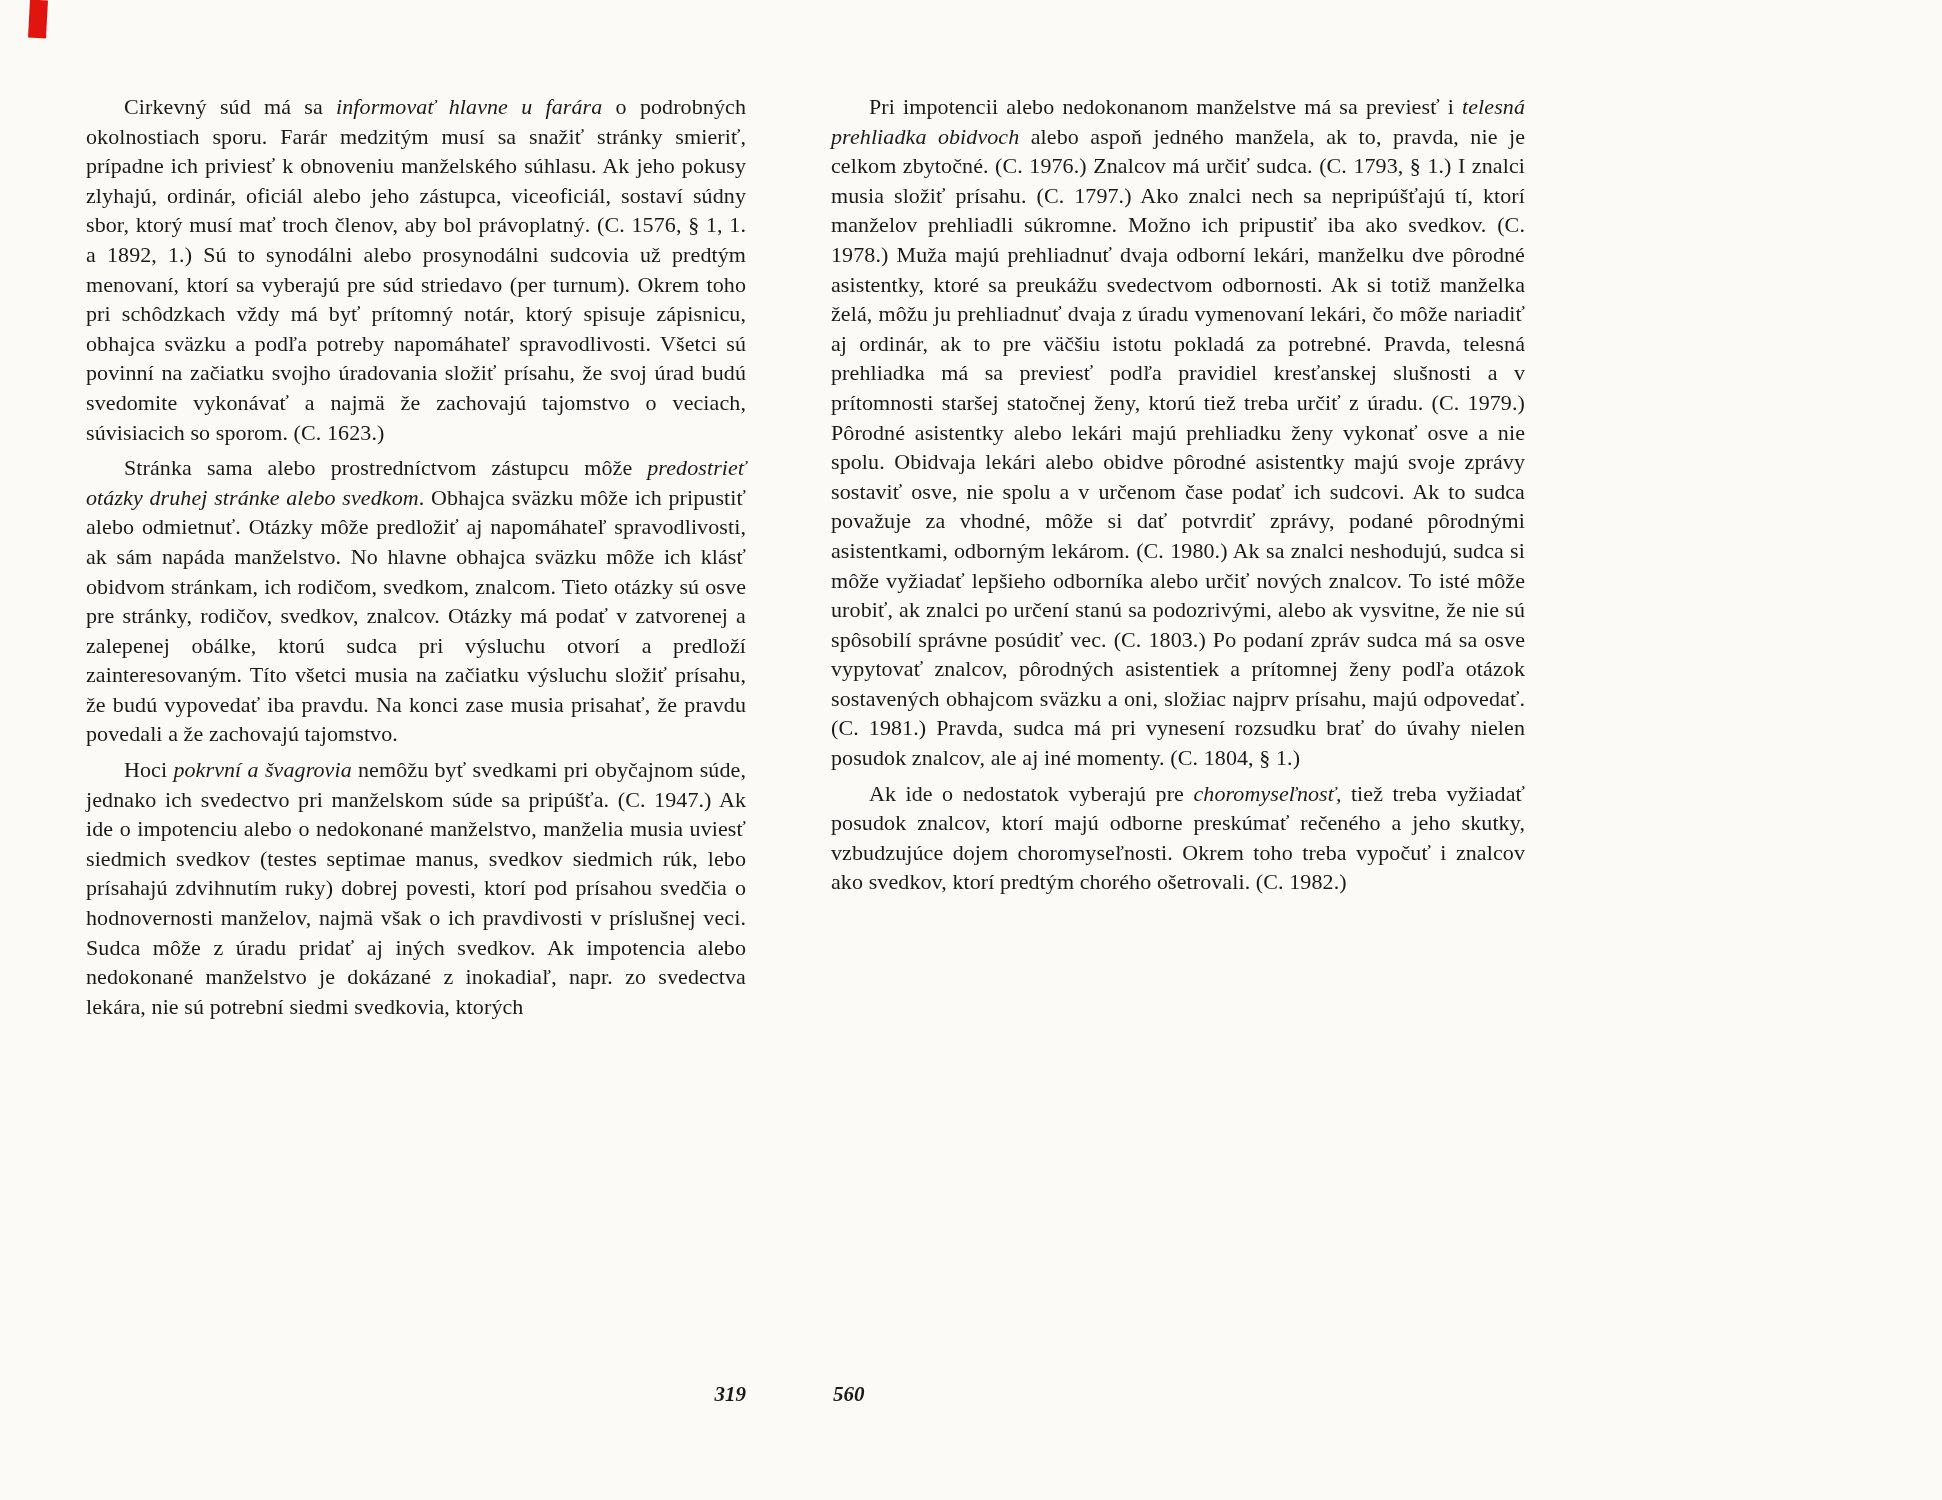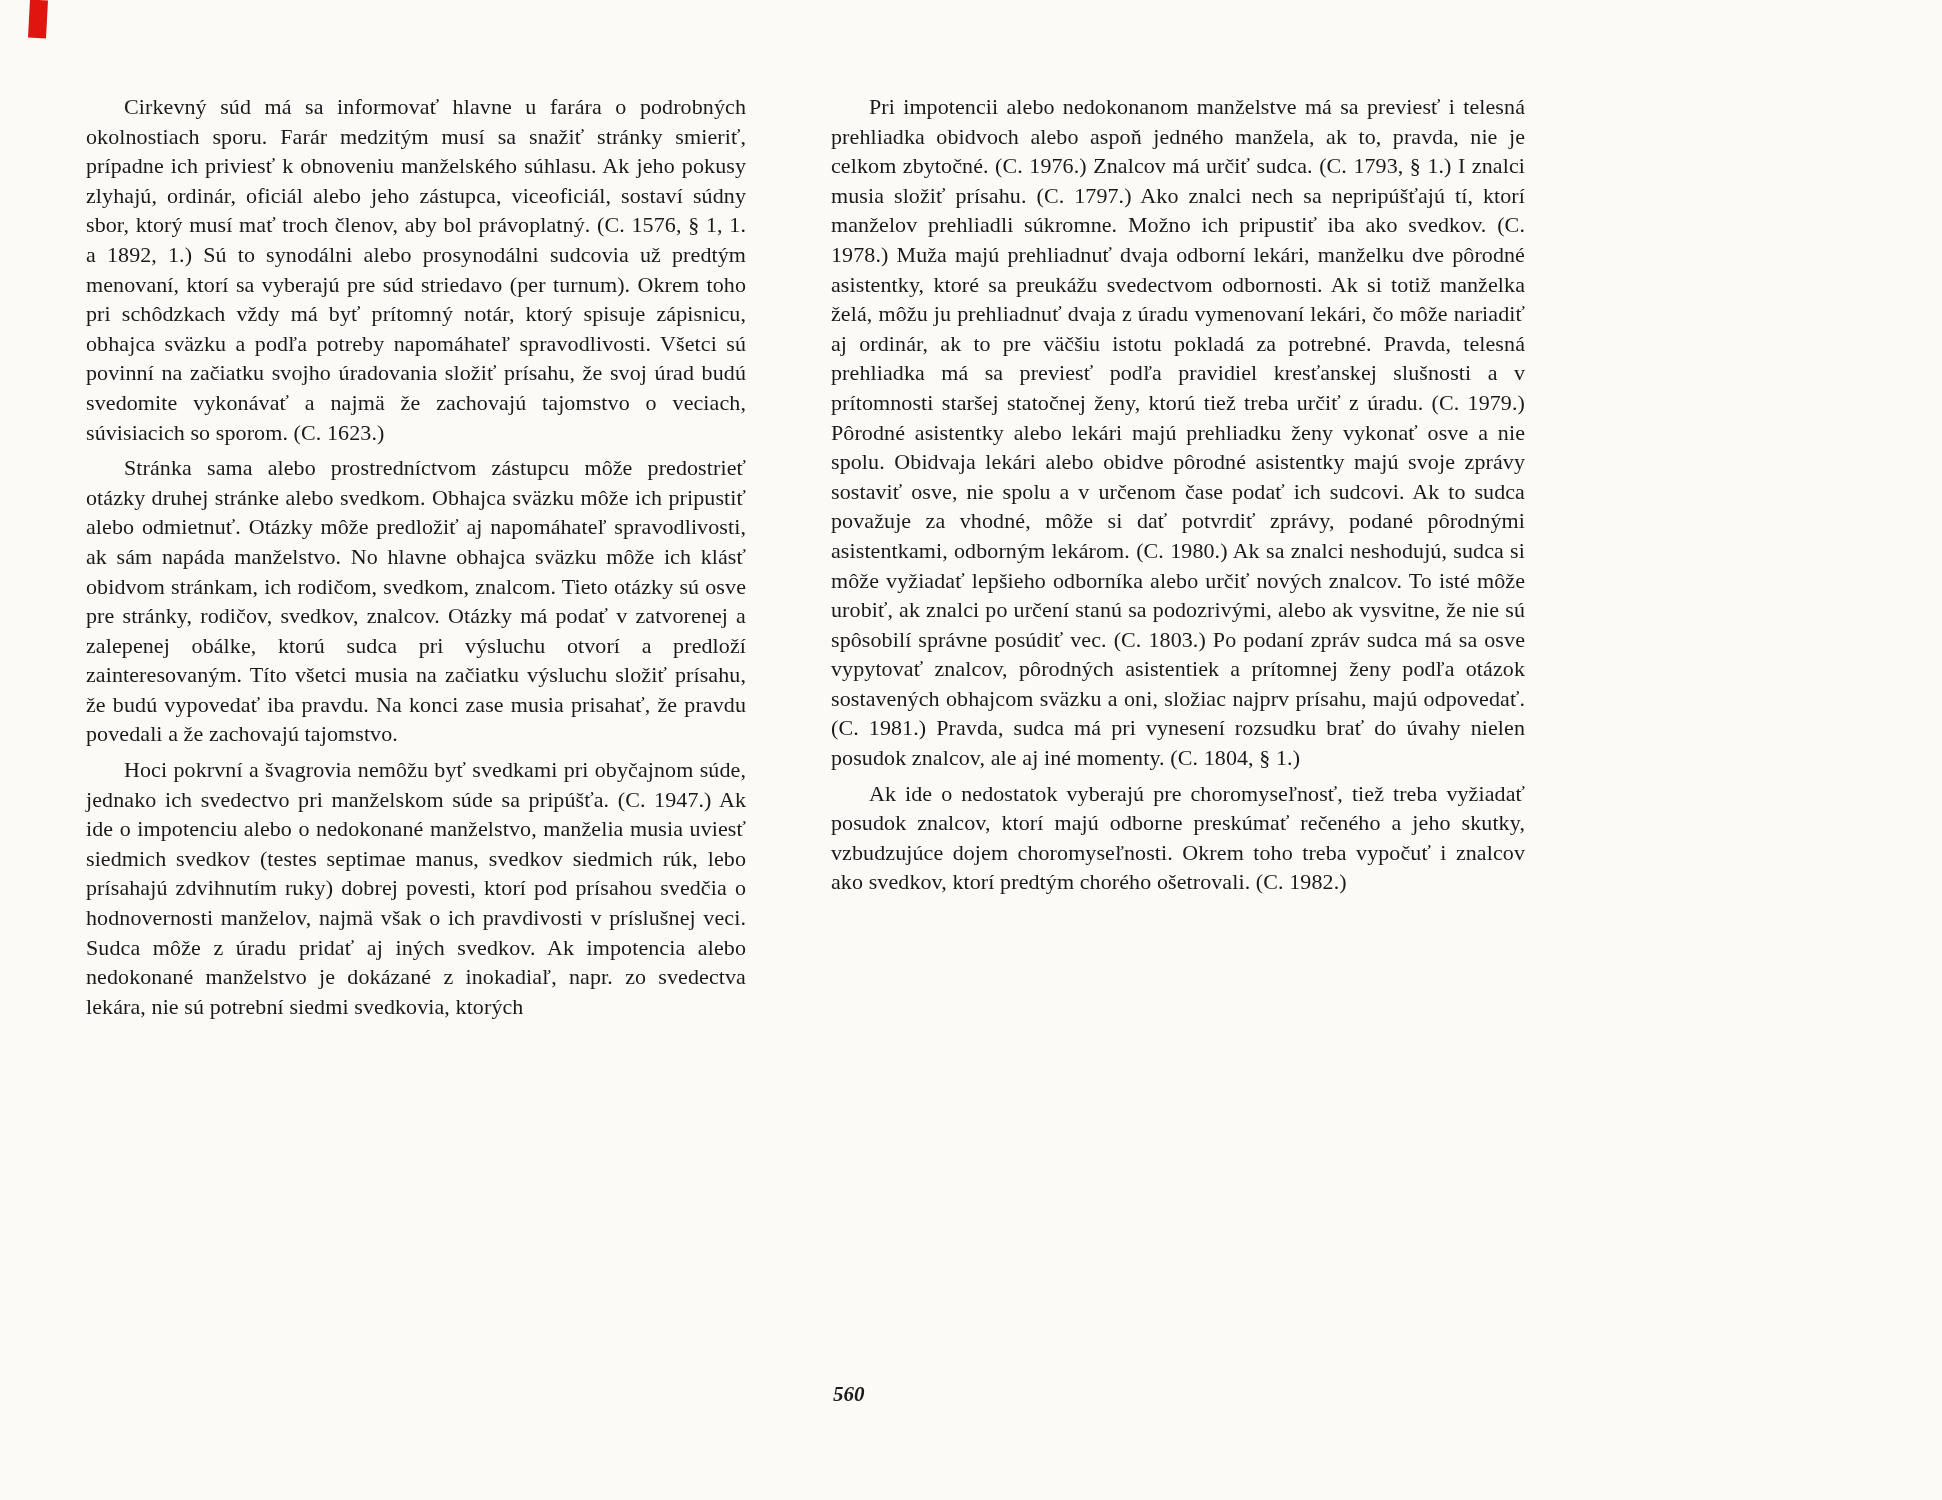--- a/index.html
+++ b/index.html
@@ -47,20 +47,21 @@
     margin: 0;
     padding: 0;
   }
   p.para + p.para {
     margin-top: 6px;
   }
   p.para.indent {
     text-indent: 38px;
   }
   .it {
+    font-style: italic;
     margin-top: 28px;
   }
   .page-number {
     position: absolute;
     top: 1382px;
     font-size: 21px;
     font-style: italic;
     font-weight: bold;
     color: #1a1a1a;
   }
@@ -85,16 +86,17 @@
       <p class="para indent"><span>Cirkevný súd má sa </span><span class="it">informovať hlavne u farára</span><span> o podrobných okolnostiach sporu. Farár medzitým musí sa snažiť stránky smieriť, prípadne ich priviesť k obnoveniu manželského súhlasu. Ak jeho pokusy zlyhajú, ordinár, oficiál alebo jeho zástupca, viceoficiál, sostaví súdny sbor, ktorý musí mať troch členov, aby bol právoplatný. (C. 1576, § 1, 1. a 1892, 1.) Sú to synodálni alebo prosynodálni sudcovia už predtým menovaní, ktorí sa vyberajú pre súd striedavo (per turnum). Okrem toho pri schôdzkach vždy má byť prítomný notár, ktorý spisuje zápisnicu, obhajca sväzku a podľa potreby napomáhateľ spravodlivosti. Všetci sú povinní na začiatku svojho úradovania složiť prísahu, že svoj úrad budú svedomite vykonávať a najmä že zachovajú tajomstvo o veciach, súvisiacich so sporom. (C. 1623.)</span></p>
       <p class="para indent"><span>Stránka sama alebo prostredníctvom zástupcu môže </span><span class="it">predostrieť otázky druhej stránke alebo svedkom</span><span>. Obhajca sväzku môže ich pripustiť alebo odmietnuť. Otázky môže predložiť aj napomáhateľ spravodlivosti, ak sám napáda manželstvo. No hlavne obhajca sväzku môže ich klásť obidvom stránkam, ich rodičom, svedkom, znalcom. Tieto otázky sú osve pre stránky, rodičov, svedkov, znalcov. Otázky má podať v zatvorenej a zalepenej obálke, ktorú sudca pri výsluchu otvorí a predloží zainteresovaným. Títo všetci musia na začiatku výsluchu složiť prísahu, že budú vypovedať iba pravdu. Na konci zase musia prisahať, že pravdu povedali a že zachovajú tajomstvo.</span></p>
       <p class="para indent"><span>Hoci </span><span class="it">pokrvní a švagrovia</span><span> nemôžu byť svedkami pri obyčajnom súde, jednako ich svedectvo pri manželskom súde sa pripúšťa. (C. 1947.) Ak ide o impotenciu alebo o nedokonané manželstvo, manželia musia uviesť siedmich svedkov (testes septimae manus, svedkov siedmich rúk, lebo prísahajú zdvihnutím ruky) dobrej povesti, ktorí pod prísahou svedčia o hodnovernosti manželov, najmä však o ich pravdivosti v príslušnej veci. Sudca môže z úradu pridať aj iných svedkov. Ak impotencia alebo nedokonané manželstvo je dokázané z inokadiaľ, napr. zo svedectva lekára, nie sú potrební siedmi svedkovia, ktorých</span></p>
     </div>
 
   <div class="column col-right">
       <p class="para indent"><span>Pri impotencii alebo nedokonanom manželstve má sa previesť i </span><span class="it">telesná prehliadka obidvoch</span><span> alebo aspoň jedného manžela, ak to, pravda, nie je celkom zbytočné. (C. 1976.) Znalcov má určiť sudca. (C. 1793, § 1.) I znalci musia složiť prísahu. (C. 1797.) Ako znalci nech sa nepripúšťajú tí, ktorí manželov prehliadli súkromne. Možno ich pripustiť iba ako svedkov. (C. 1978.) Muža majú prehliadnuť dvaja odborní lekári, manželku dve pôrodné asistentky, ktoré sa preukážu svedectvom odbornosti. Ak si totiž manželka želá, môžu ju prehliadnuť dvaja z úradu vymenovaní lekári, čo môže nariadiť aj ordinár, ak to pre väčšiu istotu pokladá za potrebné. Pravda, telesná prehliadka má sa previesť podľa pravidiel kresťanskej slušnosti a v prítomnosti staršej statočnej ženy, ktorú tiež treba určiť z úradu. (C. 1979.) Pôrodné asistentky alebo lekári majú prehliadku ženy vykonať osve a nie spolu. Obidvaja lekári alebo obidve pôrodné asistentky majú svoje zprávy sostaviť osve, nie spolu a v určenom čase podať ich sudcovi. Ak to sudca považuje za vhodné, môže si dať potvrdiť zprávy, podané pôrodnými asistentkami, odborným lekárom. (C. 1980.) Ak sa znalci neshodujú, sudca si môže vyžiadať lepšieho odborníka alebo určiť nových znalcov. To isté môže urobiť, ak znalci po určení stanú sa podozrivými, alebo ak vysvitne, že nie sú spôsobilí správne posúdiť vec. (C. 1803.) Po podaní zpráv sudca má sa osve vypytovať znalcov, pôrodných asistentiek a prítomnej ženy podľa otázok sostavených obhajcom sväzku a oni, složiac najprv prísahu, majú odpovedať. (C. 1981.) Pravda, sudca má pri vynesení rozsudku brať do úvahy nielen posudok znalcov, ale aj iné momenty. (C. 1804, § 1.)</span></p>
       <p class="para indent"><span>Ak ide o nedostatok vyberajú pre </span><span class="it">choromyseľnosť,</span><span> tiež treba vyžiadať posudok znalcov, ktorí majú odborne preskúmať rečeného a jeho skutky, vzbudzujúce dojem choromyseľnosti. Okrem toho treba vypočuť i znalcov ako svedkov, ktorí predtým chorého ošetrovali. (C. 1982.)</span></p>
     </div>
 
+  <div class="page-number pn-left">319</div>
 
   <div class="page-number pn-right">560</div>
 
 </div>
 
 </body></html>

